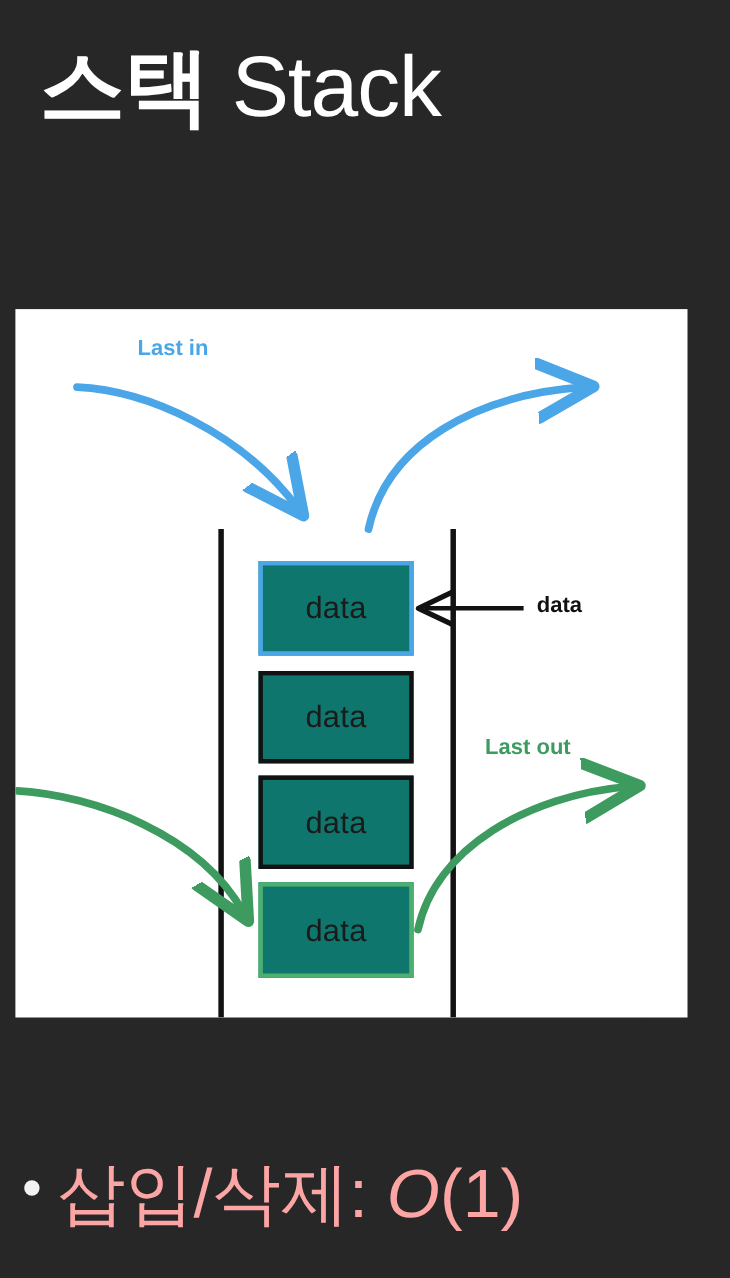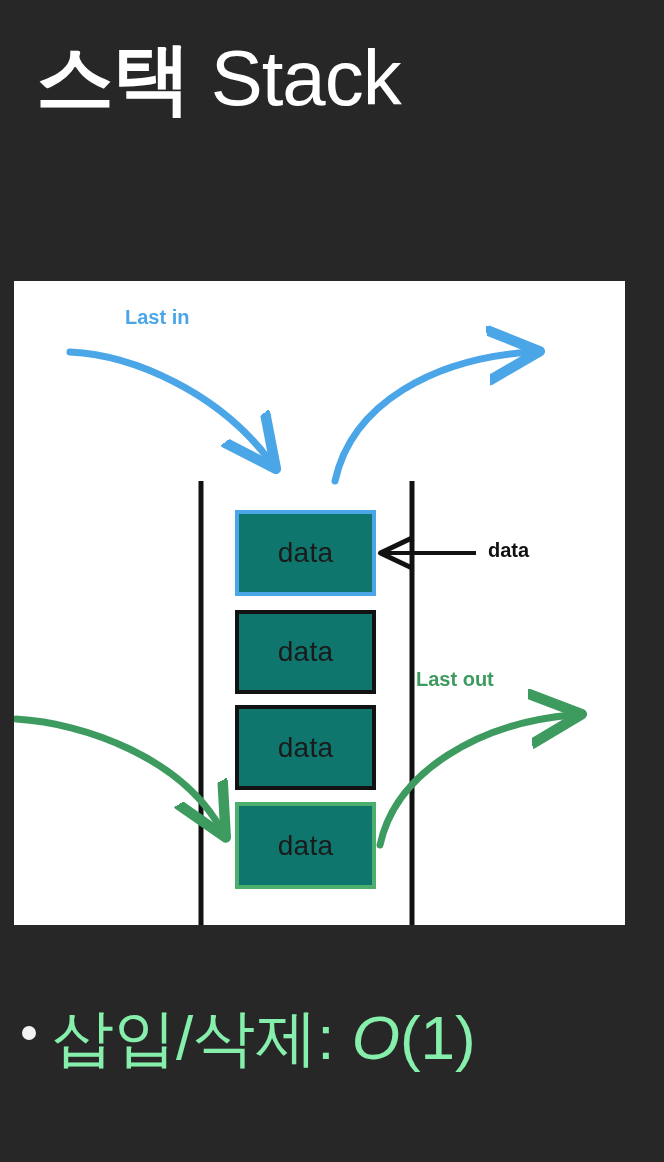--- a/index.html
+++ b/index.html
@@ -63,21 +63,21 @@
     line-height: 33px;
     white-space: nowrap;
   }
   .lbl-blue { color: #4BA6E8; }
   .lbl-green { color: #3E9B60; }
   .lbl-black { color: #111111; }
 
   #label-last-in   { left: 111px; top: 20px; }
   #label-first-out { left: 327px; top: 20px; }
   #label-first-in  { left: 46px;  top: 382px; }
-  #label-last-out  { left: 402px; top: 382px; }
+  #label-last-out  { left: 427px; top: 382px; }
   #label-head      { left: 474px; top: 253px; }
 
   .data-cell {
     position: absolute;
     box-sizing: border-box;
     background: #0f766e;
     display: flex;
     align-items: center;
     justify-content: center;
     font-family: "Liberation Sans", "DejaVu Sans", sans-serif;
@@ -88,23 +88,23 @@
   }
   #cell-0 { left: 221px; top: 229px; width: 141px; height: 86px; border: 4px solid #4BA6E8; }
   #cell-1 { left: 221px; top: 329px; width: 141px; height: 84px; border: 4px solid #121212; }
   #cell-2 { left: 221px; top: 424px; width: 141px; height: 85px; border: 4px solid #121212; }
   #cell-3 { left: 221px; top: 521px; width: 141px; height: 87px; border: 4px solid #4CAF6E; }
 
   
   #bullet-line {
     position: absolute;
     left: 22px;
-    top: 998px;
+    top: 1046px;
     width: 630px;
-    color: #86efac;
+    color: #fca5a5;
     font-size: 62px;
     line-height: 80px;
     white-space: nowrap;
   }
   #bullet-dot {
     display: inline-block;
     width: 14px;
     height: 14px;
     border-radius: 50%;
     background: #f2f2f2;

